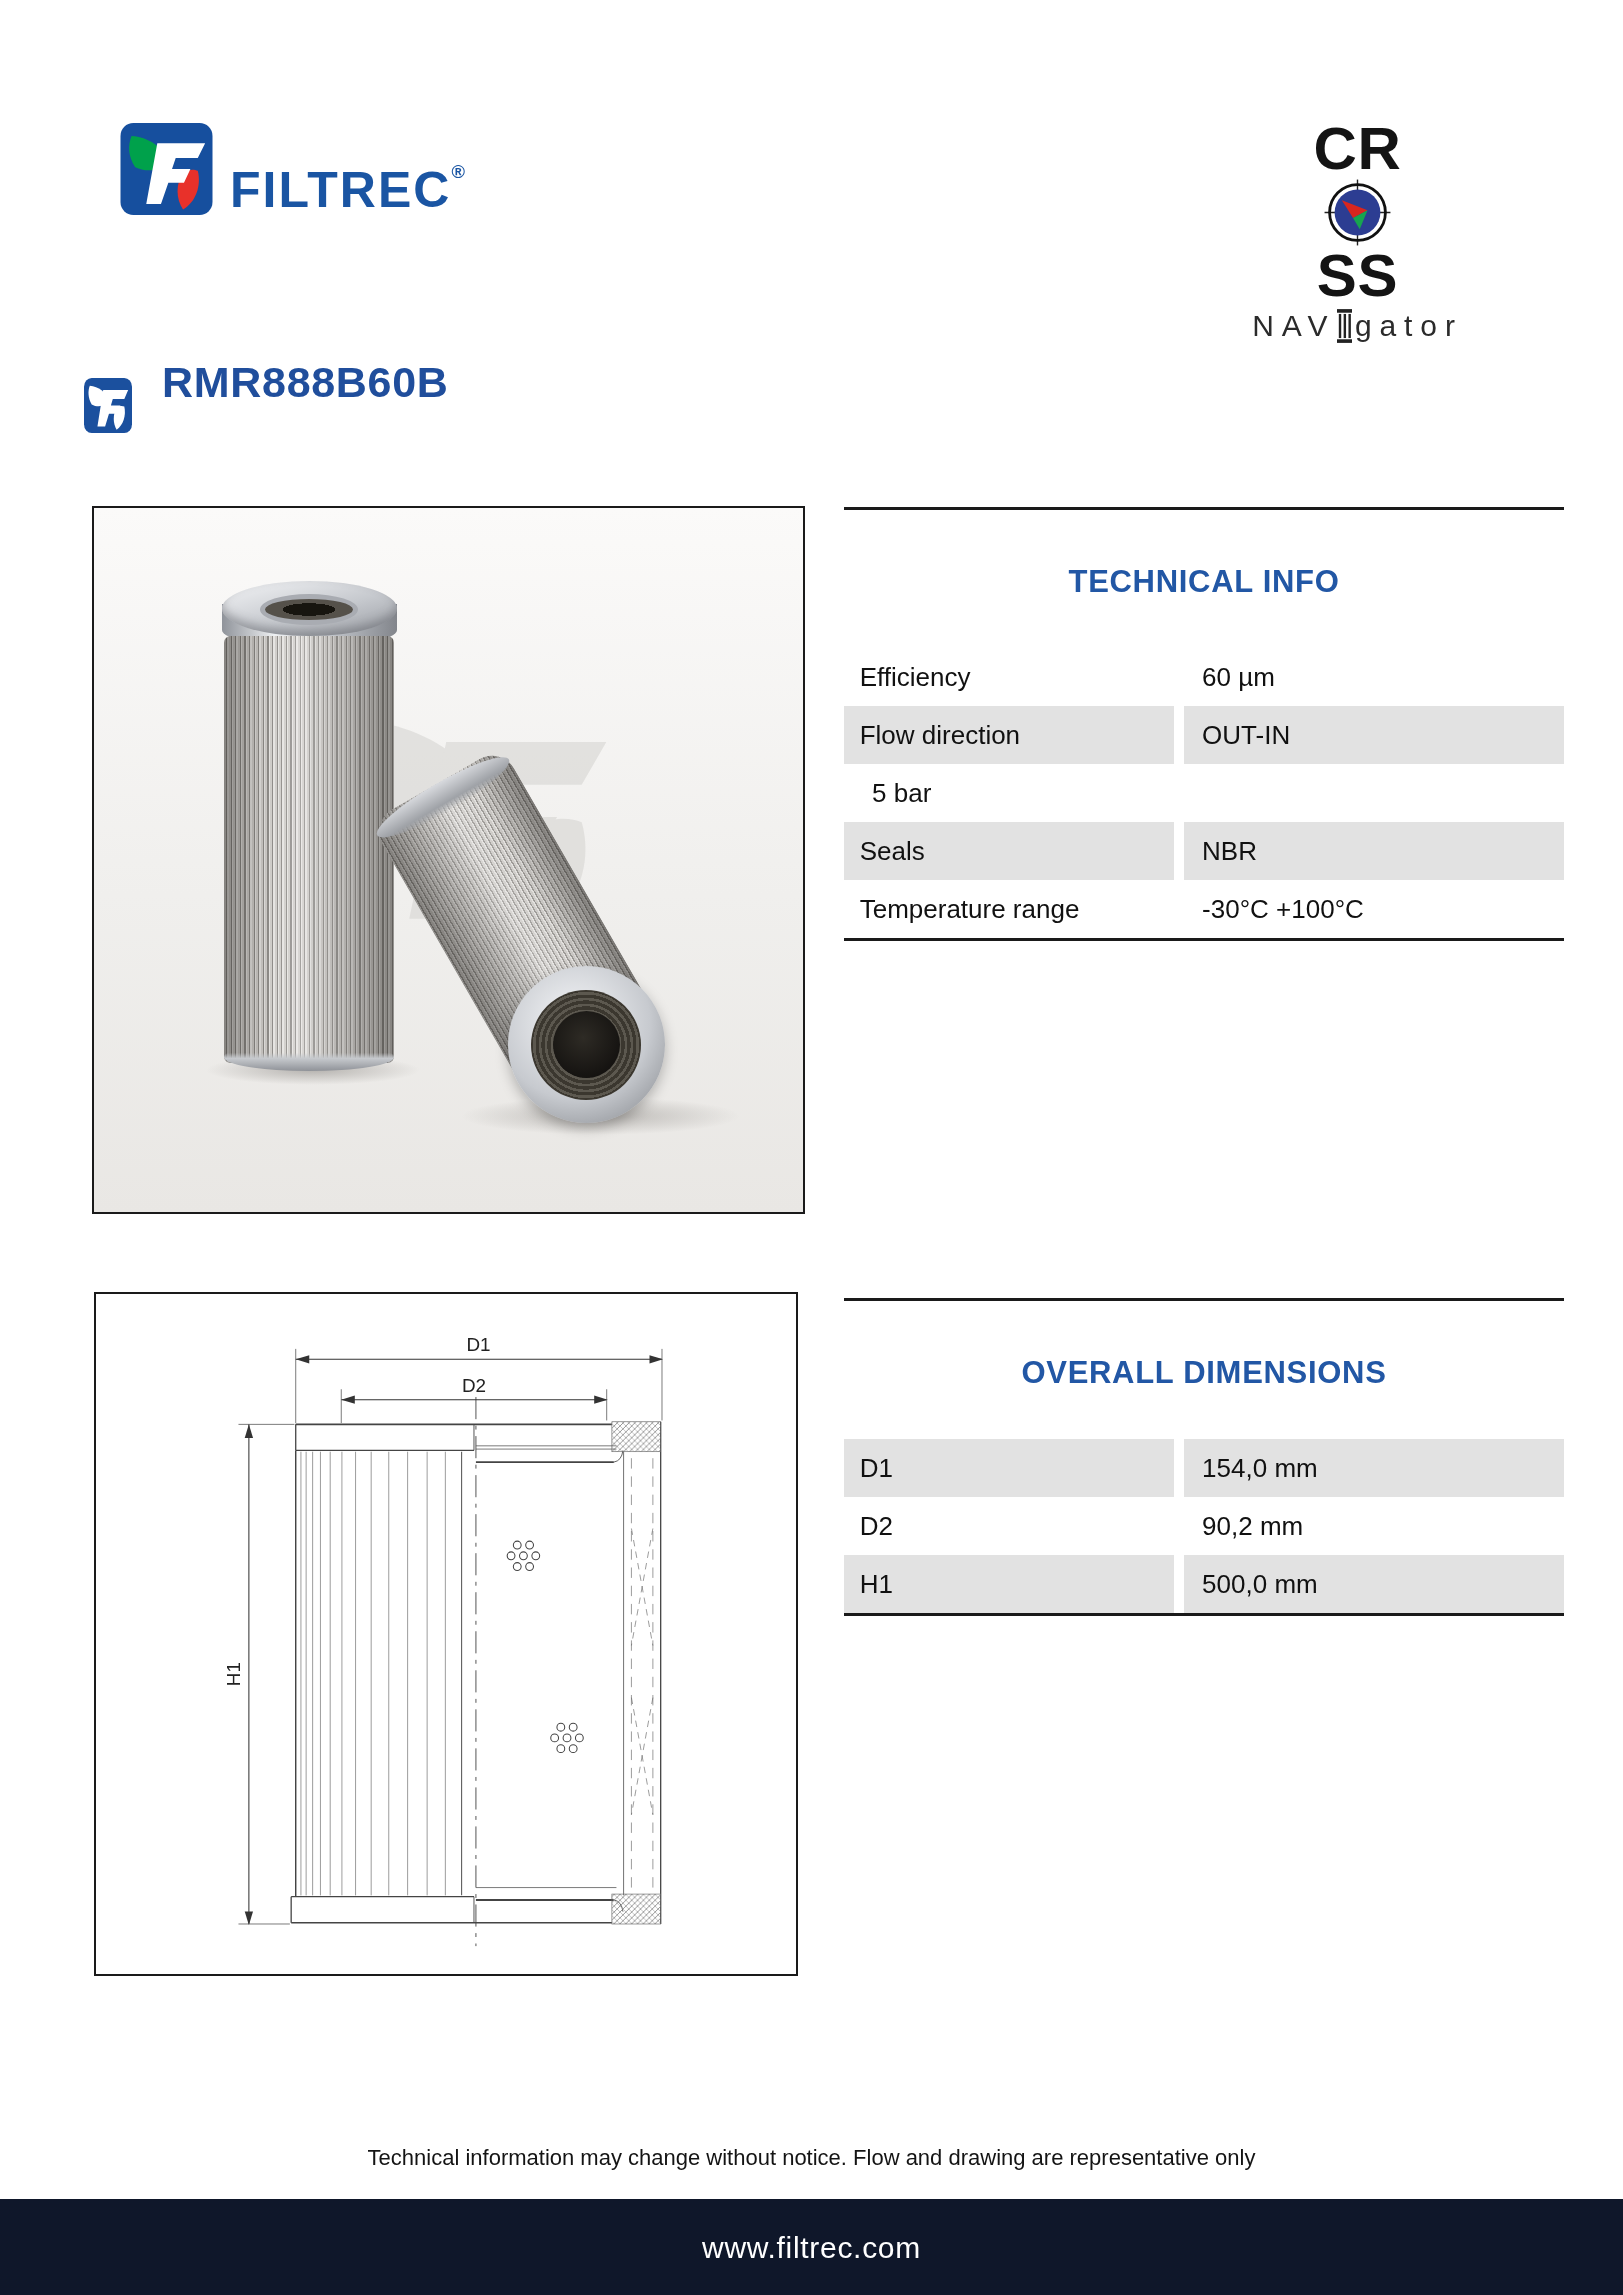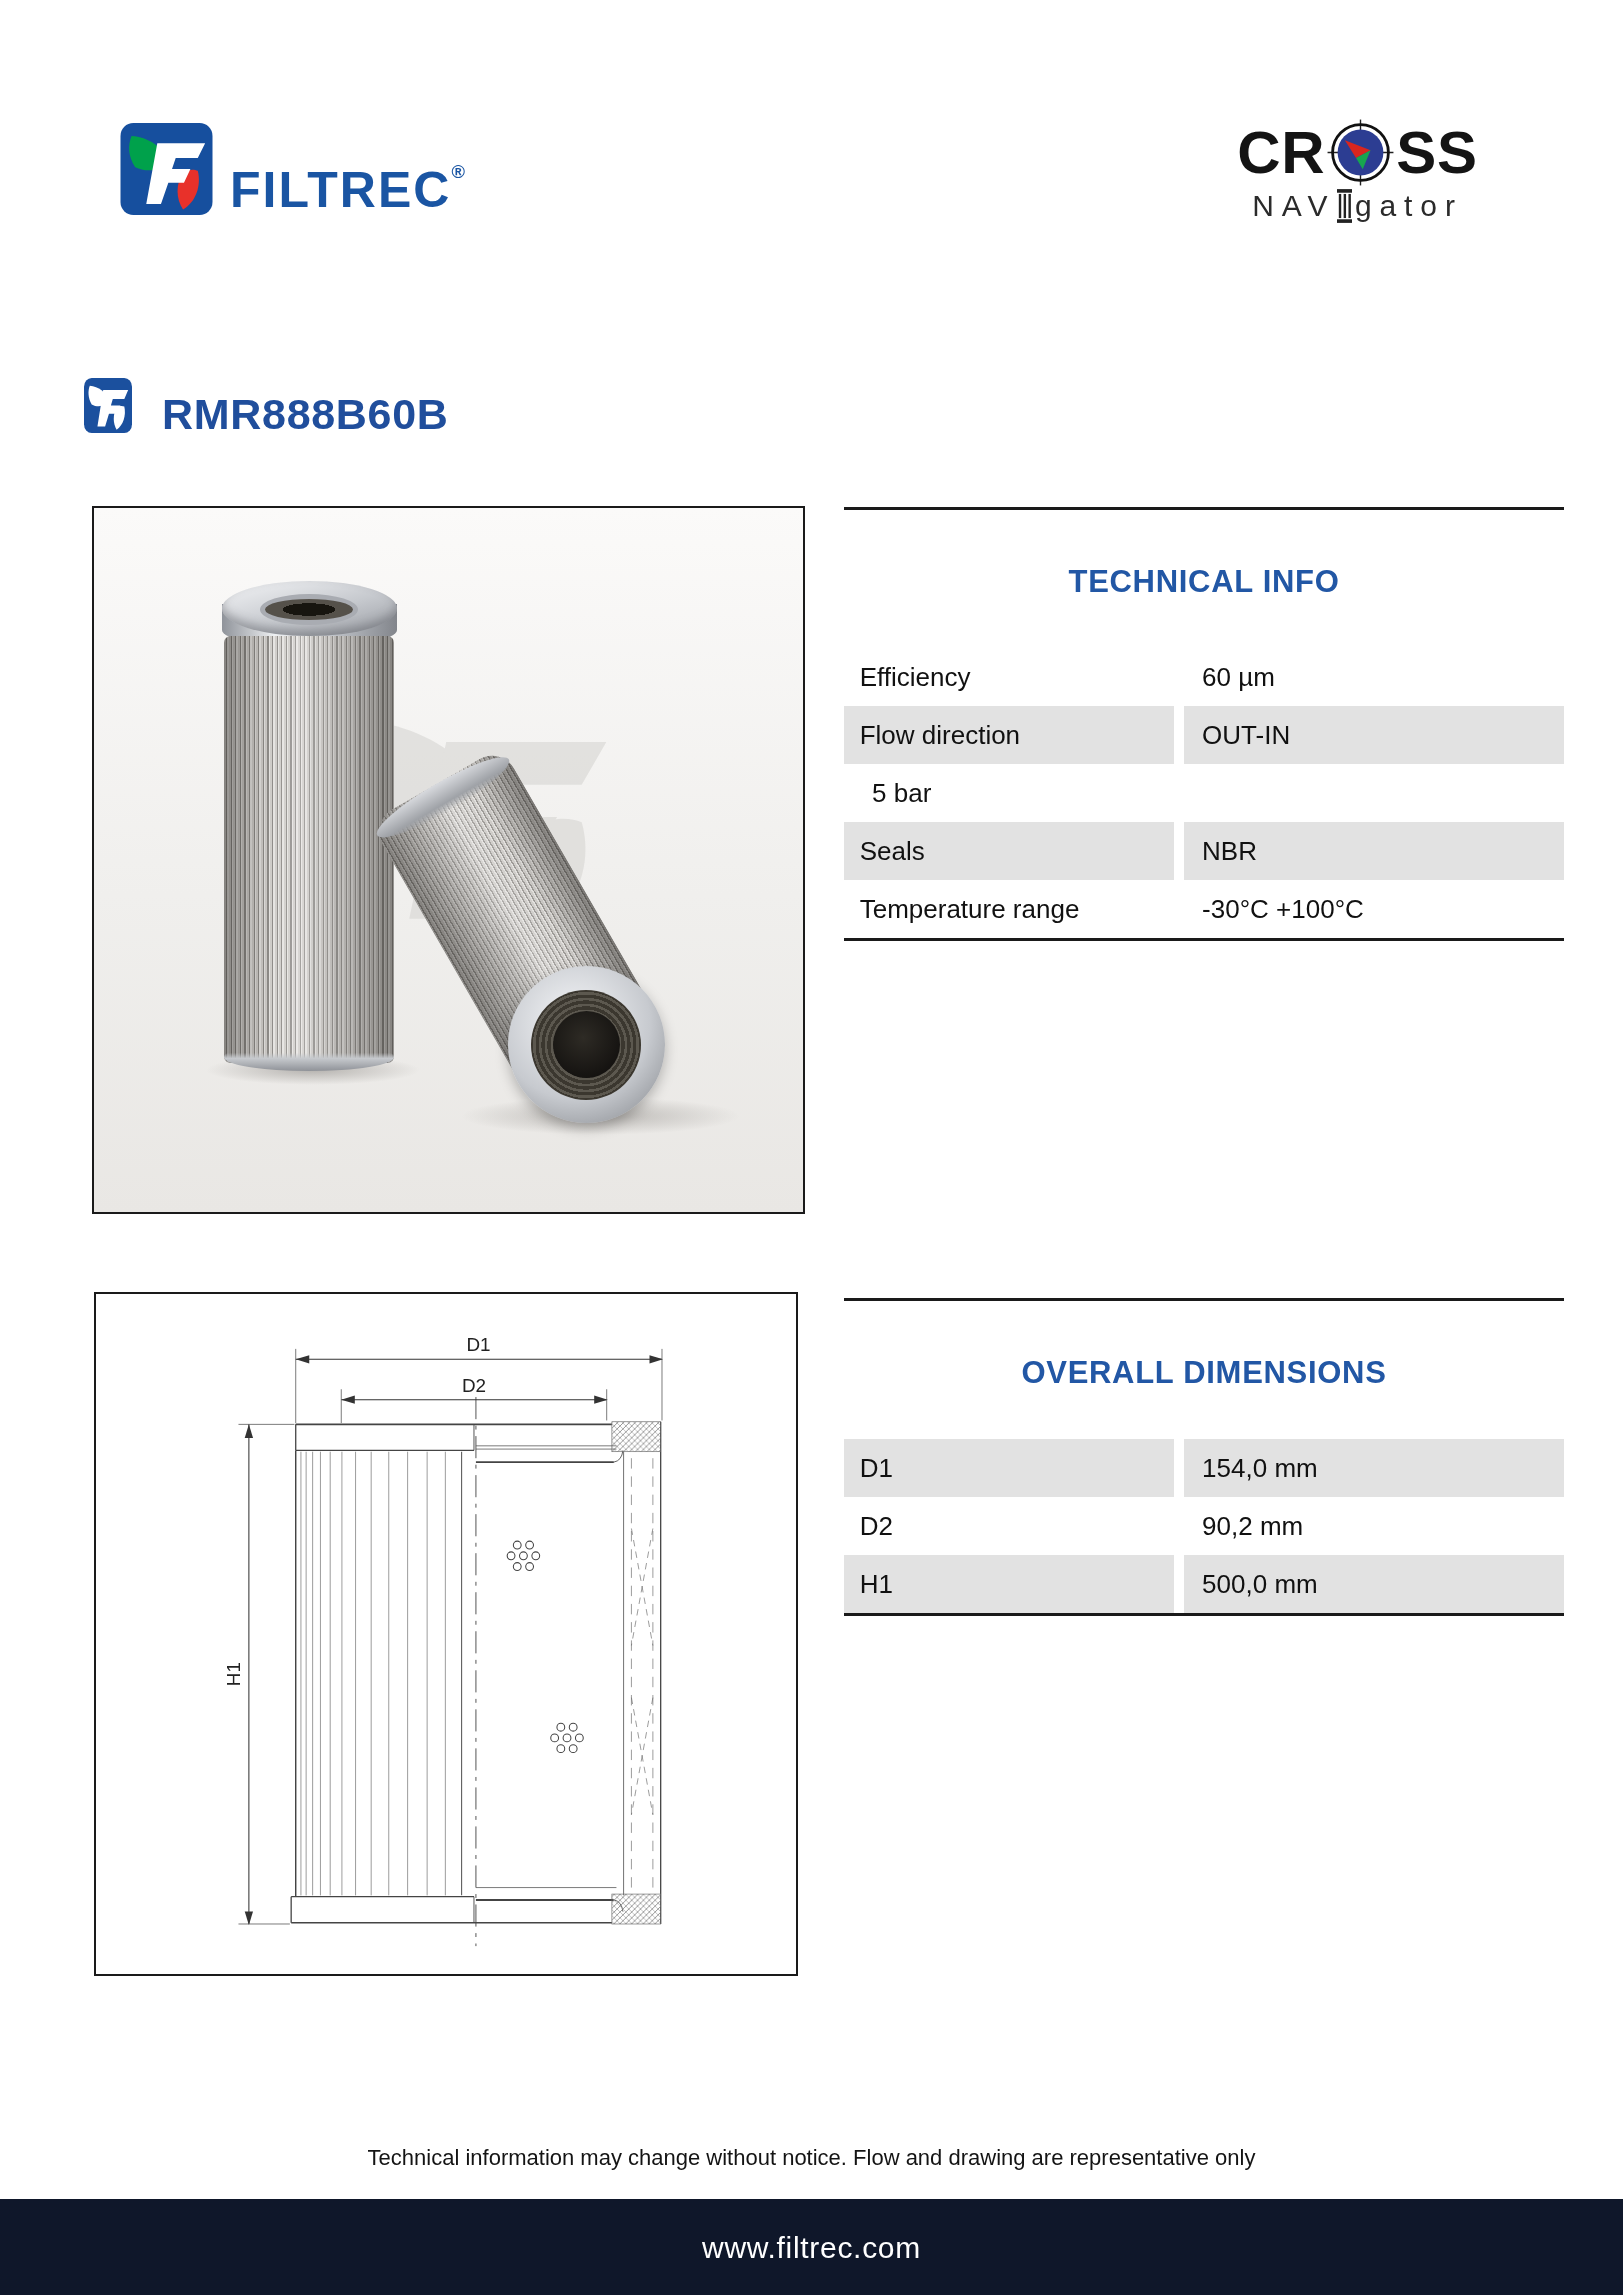--- a/index.html
+++ b/index.html
@@ -8,29 +8,29 @@
          font-family:"Liberation Sans", sans-serif; color:#111; }
 
   
   .logo-mark { position:absolute; left:120px; top:123px; width:93px; height:92px; }
   .brand-word { position:absolute; left:230px; top:161px; font-size:50px; font-weight:800;
                 letter-spacing:2px; color:#1a55a3; }
   .brand-reg { font-size:18.3px; vertical-align:29px; font-weight:700; }
 
   .cross-logo { position:absolute; left:1243px; top:119px; width:229px; text-align:center; }
   .cross-line1 { display:flex; align-items:center; justify-content:center;
-                 font-size:60px; font-weight:900; color:#141414; letter-spacing:0.7px; line-height:1; }
+                 font-size:60px; font-weight:900; color:#141414; letter-spacing:0.7px; line-height:1;flex-direction:column; }
   .compass { width:67px; height:67px; margin:0 2px; overflow:visible; }
   .cross-line2 { display:flex; align-items:center; justify-content:center; margin-top:2.6px;
                  font-size:30px; font-weight:300; color:#2b2b2b; letter-spacing:7.9px; line-height:1;text-align:center; }
   .col-icon { width:15.7px; height:34px; margin:0 2.6px 0 1.3px; }
 
   
   .title-icon { position:absolute; left:84px; top:378px; width:48px; height:55px; }
-  .product-code { position:absolute; left:162px; top:390px; font-size:43px; font-weight:800;
+  .product-code { position:absolute; left:162px; top:358px; font-size:43px; font-weight:800;
                   color:#204e9c; letter-spacing:0.7px; }
 
   
   .photo-box { position:absolute; left:92px; top:506px; width:713px; height:708px;
                border:2px solid #1a1a1a;
                background:linear-gradient(180deg,#fbfaf9,#f0efed 55%,#e9e7e4); overflow:hidden; }
   .draw-box  { position:absolute; left:94px; top:1292px; width:704px; height:684px;
                border:2px solid #1a1a1a; background:#fff; }
 
   

